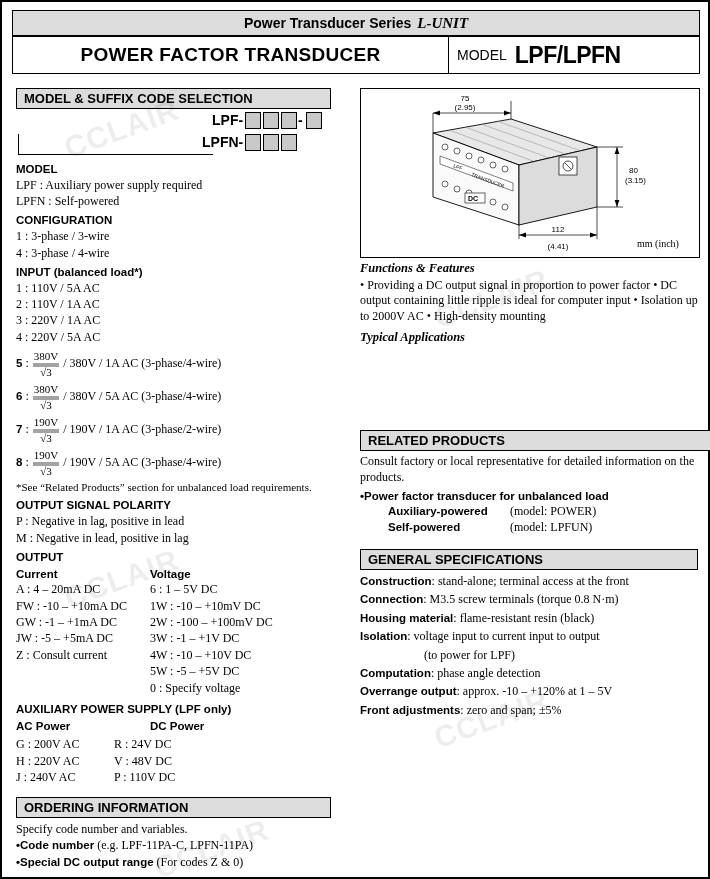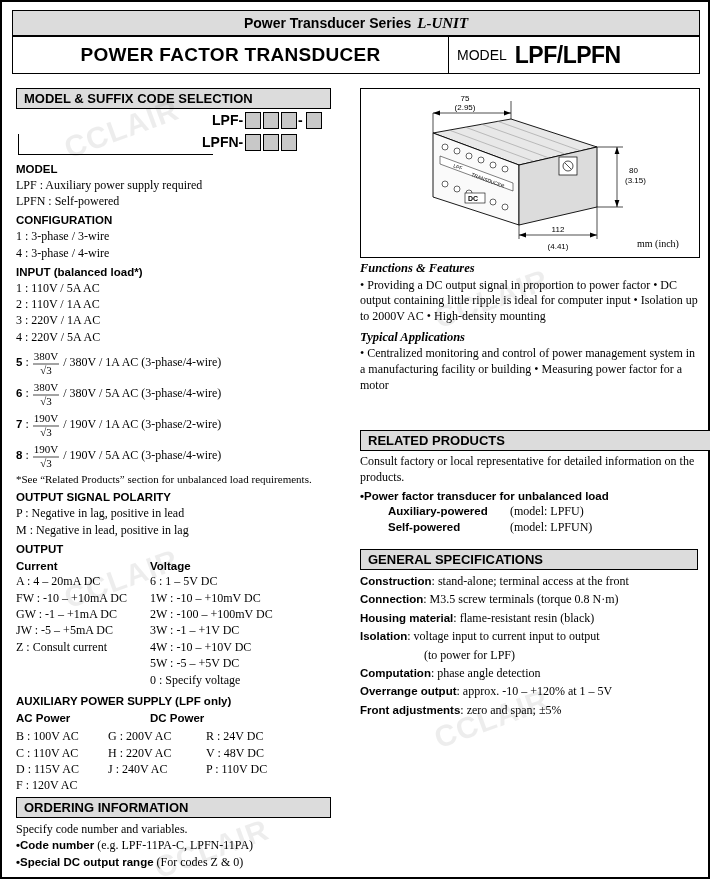--- a/index.html
+++ b/index.html
@@ -159,21 +159,21 @@
   .item { font-size: 12px; margin: 1px 0 1px 0; font-family: "Liberation Serif", serif; }
   .item b { font-family: "Liberation Sans", sans-serif; font-size: 11.5px; }
   .frac {
     display: inline-block;
     vertical-align: middle;
     text-align: center;
     font-size: 11px;
     line-height: 1.05;
     margin: 0 1px;
   }
-  .frac .num { display: block; border-bottom: 2px solid #a3a3a3; padding: 0 1px; }
+  .frac .num { display: block; border-bottom: 4px solid #a3a3a3; padding: 0 1px; }
   .frac .den { display: block; padding: 0 1px; }
   .note { font-size: 11px; font-family: "Liberation Serif", serif; margin-top: 3px; }
 
   .two-col {
     display: flex;
     margin-top: 2px;
   }
   .two-col .c1 { width: 134px; }
   .two-col .c2 { width: 190px; }
   .colhdr { font-family: "Liberation Sans", sans-serif; font-weight: bold; font-size: 11.5px; margin-bottom: 1px; }
@@ -380,26 +380,20 @@
     </div>
     <div class="two-col">
       <div class="c1">
         <div class="colhdr">AC Power</div>
       </div>
       <div class="c2">
         <div class="colhdr">DC Power</div>
       </div>
     </div>
     <div class="two-col">
-      <div style="width:92px">
-        <div class="item">B : 100V AC</div>
-        <div class="item">C : 110V AC</div>
-        <div class="item">D : 115V AC</div>
-        <div class="item">F : 120V AC</div>
-      </div>
       <div style="width:98px">
         <div class="item">G : 200V AC</div>
         <div class="item">H : 220V AC</div>
         <div class="item">J : 240V AC</div>
       </div>
       <div style="width:110px">
         <div class="item">R : 24V DC</div>
         <div class="item">V : 48V DC</div>
         <div class="item">P : 110V DC</div>
       </div>
@@ -496,29 +490,28 @@
       <text x="197" y="160" font-family="Liberation Sans, sans-serif" font-size="8" text-anchor="middle">(4.41)</text>
 
       <text x="276" y="158" font-family="Liberation Serif, serif" font-size="10">mm (inch)</text>
     </svg>
   </div>
 
   <div class="feat">
     <div class="ital">Functions &amp; Features</div>
     <div>• Providing a DC output signal in proportion to power factor • DC output containing little ripple is ideal for computer input • Isolation up to 2000V AC • High-density mounting</div>
     <div class="ital" style="margin-top:4px">Typical Applications</div>
-    <div>• Centralized monitoring and control of power management system in a manufacturing facility or building • Measuring power factor for a motor</div>
   </div>
 
   <div class="related-body">
     <div>Consult factory or local representative for detailed information on the products.</div>
     <div style="margin-top:3px"><b>•Power factor transducer for unbalanced load</b></div>
     <div class="rel-row">
       <span class="k">Auxiliary-powered</span>
-      <span>(model: LPFU)</span>
+      <span>(model: POWER)</span>
     </div>
     <div class="rel-row">
       <span class="k">Self-powered</span>
       <span>(model: LPFUN)</span>
     </div>
   </div>
 
   <div class="gen-body">
     <div class="gen-row">
       <b>Construction</b><span>: stand-alone; terminal access at the front</span>

